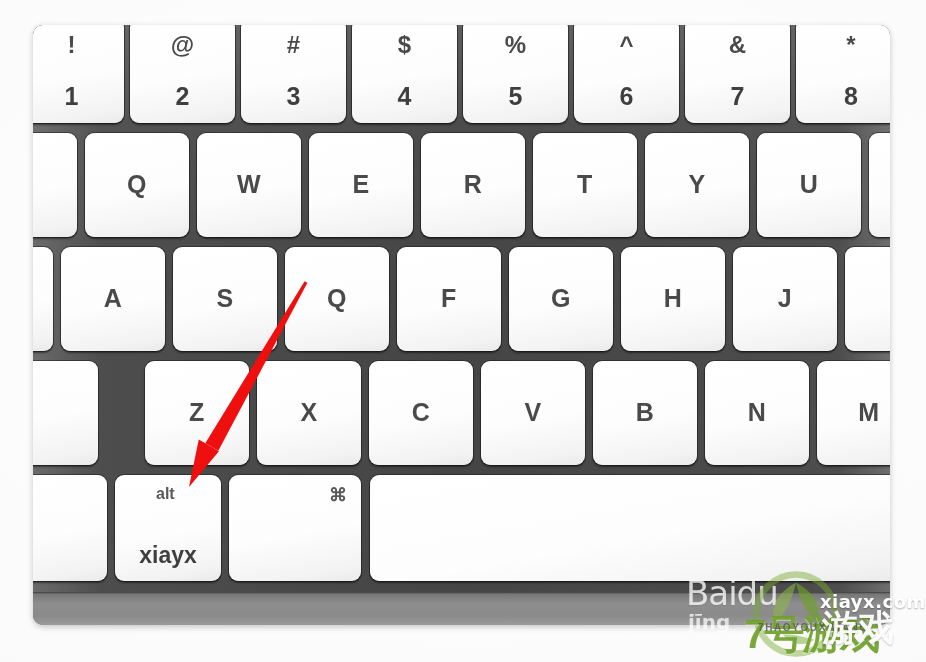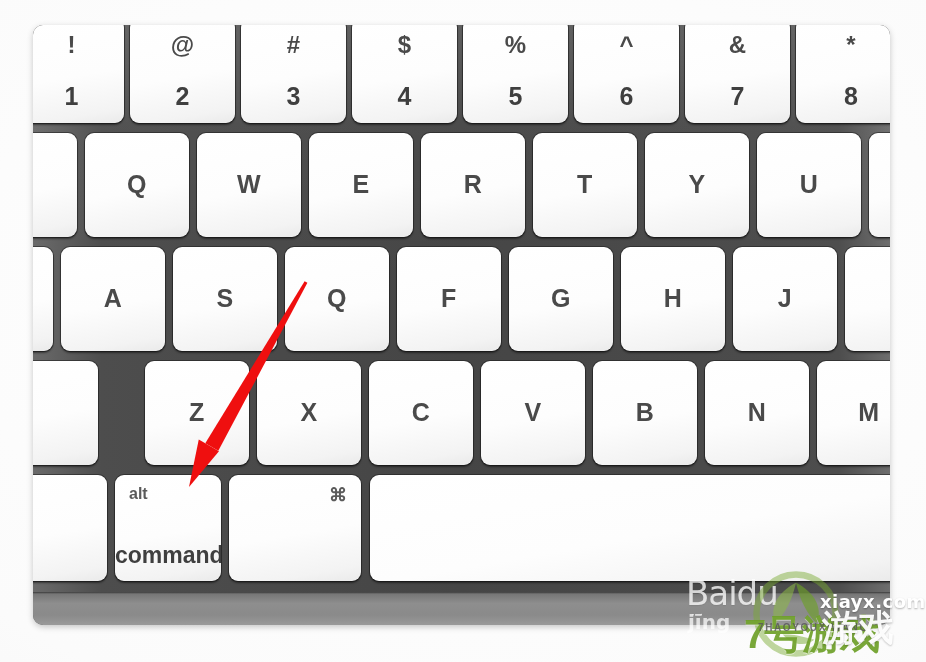--- a/index.html
+++ b/index.html
@@ -112,20 +112,21 @@
     line-height: 1;
   }
   
   .key.mod .sublabel {
     position: absolute;
     top: 11px;
     font-size: 16px;
     font-weight: bold;
     color: #5a5a5a;
     line-height: 1;
+    margin-left: 27px;
   }
   .key.mod .sublabel.left  { left: 14px; text-align: left; }
   .key.mod .sublabel.right { right: 14px; text-align: right; font-size: 18px; }
   .key.mod .mainlabel {
     position: absolute;
     bottom: 14px;
     font-size: 23px;
     font-weight: bold;
     color: #3f3f3f;
     line-height: 1;
@@ -354,21 +355,21 @@
         </div>
         <div class="key letter" style="left: 672px; top: 336px; width: 104px; height: 104px;">
           <span class="glyph">N</span>
         </div>
         <div class="key letter" style="left: 784px; top: 336px; width: 104px; height: 104px;">
           <span class="glyph">M</span>
         </div>
         <div class="key mod" style="left: -34px; top: 450px; width: 108px; height: 106px;"></div>
         <div class="key mod" style="left: 82px; top: 450px; width: 106px; height: 106px;">
           <span class="sublabel left">alt</span>
-          <span class="mainlabel center">command</span>
+          <span class="mainlabel center">xiayx</span>
         </div>
         <div class="key mod" style="left: 196px; top: 450px; width: 132px; height: 106px;">
           <span class="sublabel right">⌘</span>
         </div>
         <div class="key space" style="left: 337px; top: 450px; width: 530px; height: 106px;"></div>
       </div>
     <div id="base"></div>
   </div>
 
   <svg id="arrow-layer" width="926" height="662" viewBox="0 0 926 662">

